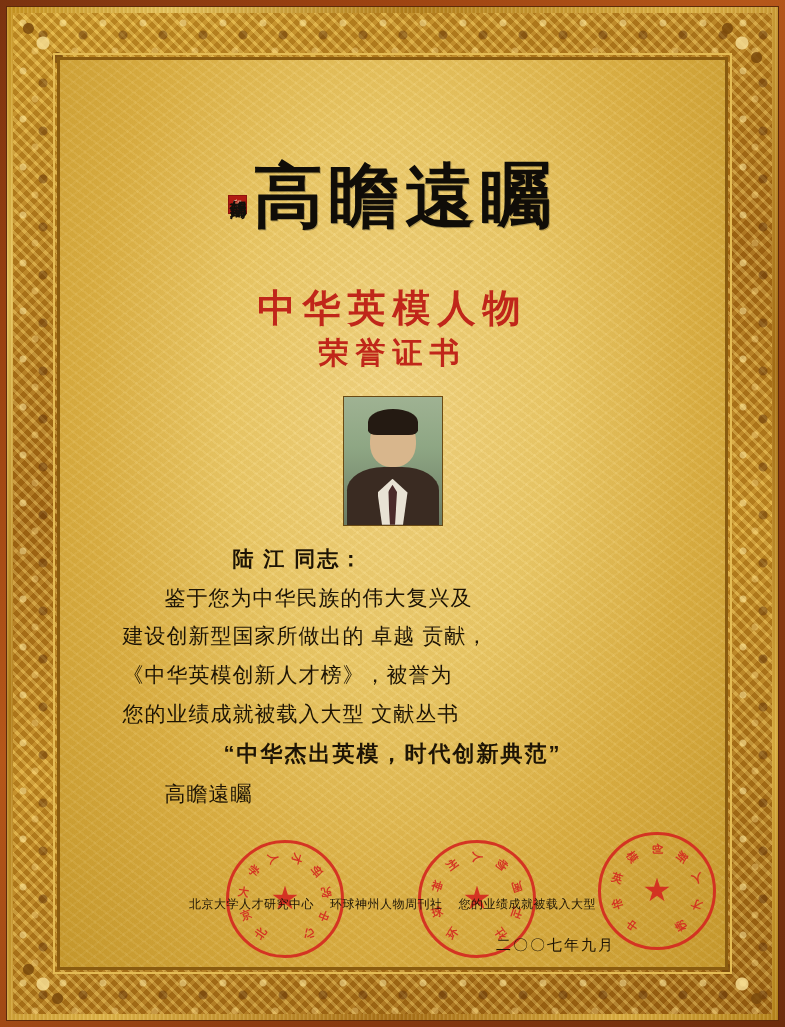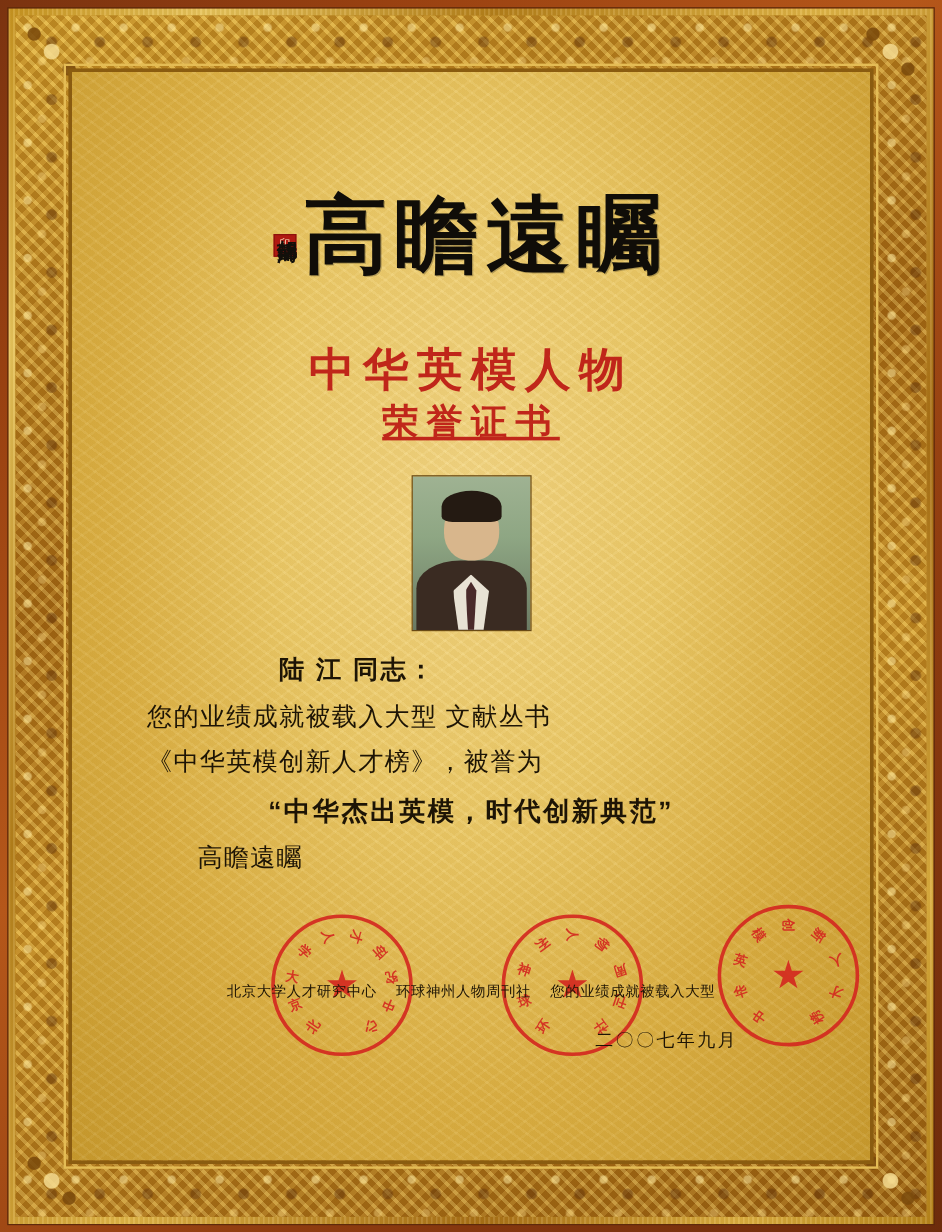--- a/index.html
+++ b/index.html
@@ -157,21 +157,20 @@
   }
   .title-line1 {
     font-size: 38px;
     letter-spacing: 7px;
     line-height: 1.35;
   }
   .title-line2 {
     font-size: 30px;
     letter-spacing: 7px;
     line-height: 1.35;
-    text-decoration: underline;
   }
 
   
   .portrait-wrap {
     margin: 22px auto 0 auto;
     width: 98px;
     height: 128px;
     border: 1px solid #6a4a14;
     background: linear-gradient(180deg, #9fb292 0%, #8ea683 40%, #6b7a63 100%);
     position: relative;
@@ -340,22 +339,24 @@
           <div class="portrait-wrap">
             <div class="portrait-body"></div>
             <div class="portrait-shirt"></div>
             <div class="portrait-tie"></div>
             <div class="portrait-head"></div>
             <div class="portrait-hair"></div>
           </div>
 
           <div class="body-text">
             <div class="salutation">陆 江 同志：</div>
+            <div class="para indent">鉴于您为中华民族的伟大复兴及</div>
+            <div class="para">建设创新型国家所做出的 卓越 贡献，</div>
+            <div class="para">《中华英模创新人才榜》，被誉为</div>
             <div class="para">您的业绩成就被载入大型 文献丛书</div>
-            <div class="para">《中华英模创新人才榜》，被誉为</div>
             <div class="para quote">“中华杰出英模，时代创新典范”</div>
             <div class="para center-left">高瞻遠矚</div>
           </div>
 
           <div class="seals">
             <div class="seal seal-1">
               <div class="star"></div>
               <div class="ring-text">
                   <span style="transform: rotate(-145deg) translate(0px, -42px) rotate(90deg) translate(-50%, -50%);">北</span>
                   <span style="transform: rotate(-112.778deg) translate(0px, -42px) rotate(90deg) translate(-50%, -50%);">京</span>

